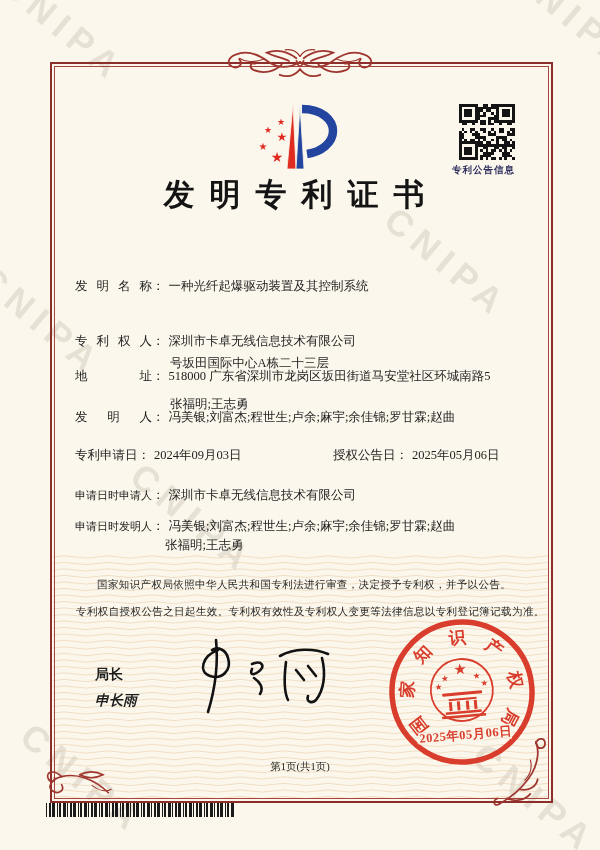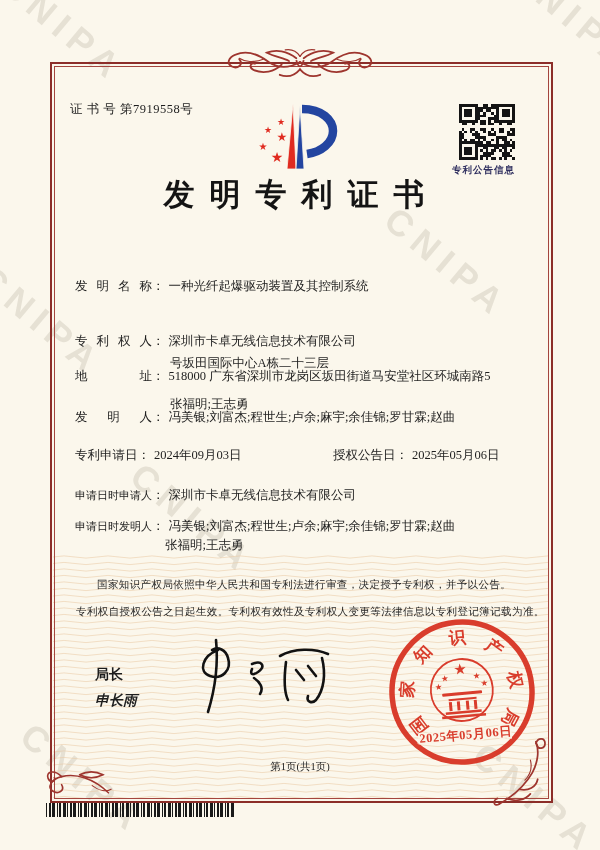--- a/index.html
+++ b/index.html
@@ -123,21 +123,20 @@
     <g stroke="#9e352e" fill="none" stroke-width="1.9" stroke-linecap="round">
       <path d="M8,76 C22,68 36,56 44,42 C50,31 52,18 48,8"></path>
       <path d="M48,10 C50,3 58,3 58,10 C58,16 50,17 49,11"></path>
       <path d="M30,60 C40,62 48,58 50,49"></path>
       <path d="M16,70 C26,74 36,72 42,65"></path>
       <path d="M8,76 C2,80 0,72 6,70"></path>
       <path d="M36,50 C42,44 44,36 42,28" stroke-width="1.2"></path>
     </g>
   </svg>
 
-  <div class="cert-no">证 书 号 第7919558号</div>
 
   <svg class="abs" style="left:250px;top:100px" width="90" height="76" viewBox="0 0 90 76">
     <text x="31" y="25" font-size="9" fill="#e02b20" text-anchor="middle">★</text>
     <text x="18" y="33" font-size="9" fill="#e02b20" text-anchor="middle">★</text>
     <text x="32" y="41" font-size="12" fill="#e02b20" text-anchor="middle">★</text>
     <text x="13" y="50" font-size="10" fill="#e02b20" text-anchor="middle">★</text>
     <text x="27" y="62" font-size="14" fill="#e02b20" text-anchor="middle">★</text>
     <polygon points="43,4 46,69 37,69" fill="#e02b20" stroke="#fbf7ec" stroke-width="0.8"></polygon>
     <polygon points="50,6 54,69 46,69" fill="#2345a0" stroke="#fbf7ec" stroke-width="0.8"></polygon>
     <path d="M52,9 C72,9 83,20 83,31 C83,43 71,52 57,54" stroke="#2345a0" stroke-width="8.5" fill="none"></path>

